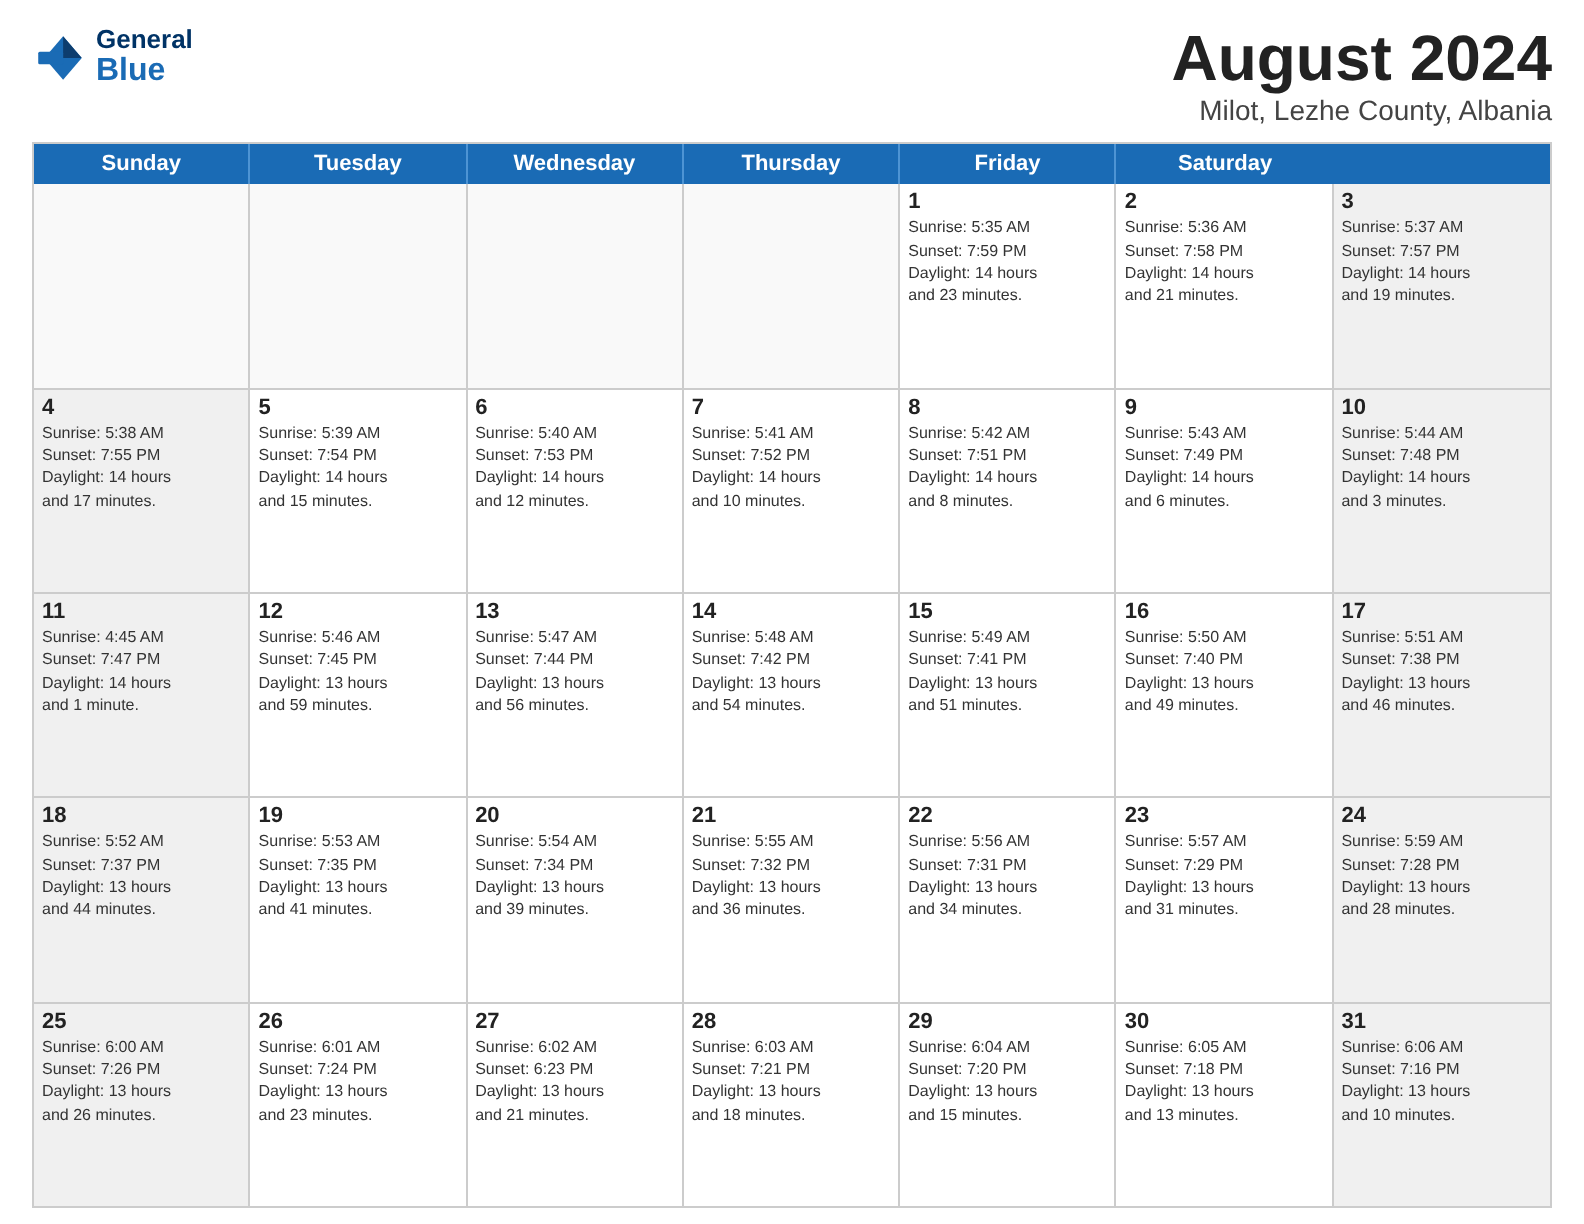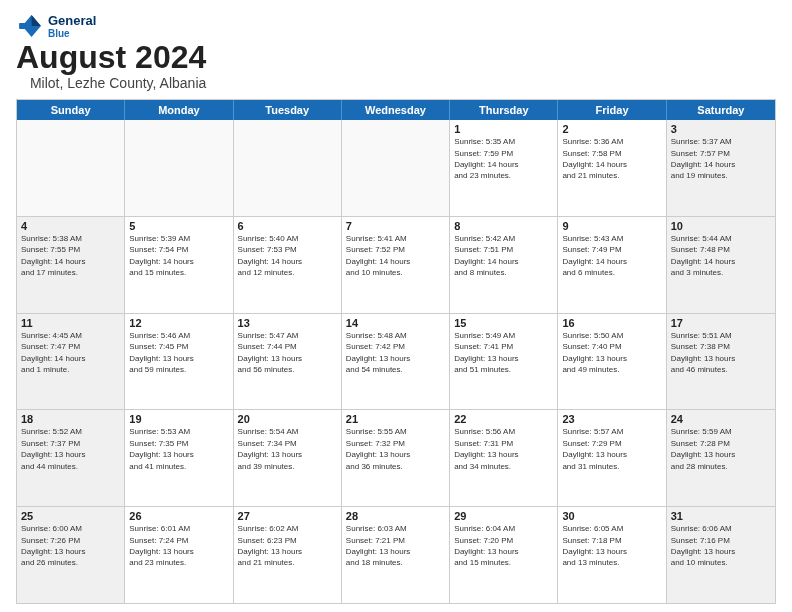--- a/index.html
+++ b/index.html
@@ -15,21 +15,20 @@
       height: 612px;
       padding: 12px 16px 8px 16px;
       display: flex;
       flex-direction: column;
     }
     .header {
       display: flex;
       align-items: flex-start;
       justify-content: space-between;
       margin-bottom: 8px;
-      flex-direction: column;
     }
     .logo {
       display: flex;
       align-items: center;
       gap: 4px;
     }
     .logo-icon {
       width: 28px;
       height: 28px;
     }
@@ -110,33 +109,32 @@
   <div class="header">
     <div class="logo">
       <svg class="logo-icon" viewBox="0 0 36 36">
         <rect x="0" y="0" width="36" height="36" rx="4" fill="#fff"></rect>
         <polygon points="20,4 32,18 20,32 8,18" fill="#1a6bb5"></polygon>
         <polygon points="20,4 32,18 20,18" fill="#0d3d6e"></polygon>
         <rect x="4" y="14" width="16" height="8" rx="1" fill="#1a6bb5"></rect>
       </svg>
       <div>
         <div style="font-size:13px;font-weight:bold;color:#003366;">General</div>
-        <div style="font-size:10px;font-weight:bold;color:#1a6bb5;">Blue</div>
+        <div style="font-size:16px;font-weight:bold;color:#1a6bb5;">Blue</div>
       </div>
     </div>
     <div class="title-area">
       <div class="month-year">August 2024</div>
       <div class="location">Milot, Lezhe County, Albania</div>
     </div>
   </div>
 
   <div class="calendar">
     <div class="cal-header" id="cal-header">
         <div class="cal-header-cell">Sunday</div>
-        <div class="cal-header-cell">Monday</div>
         <div class="cal-header-cell">Tuesday</div>
         <div class="cal-header-cell">Wednesday</div>
         <div class="cal-header-cell">Thursday</div>
         <div class="cal-header-cell">Friday</div>
         <div class="cal-header-cell">Saturday</div>
       </div>
     <div class="cal-body" id="cal-body">
         <div class="cal-row">
           <div class="cal-cell empty"></div>
           <div class="cal-cell empty"></div>

